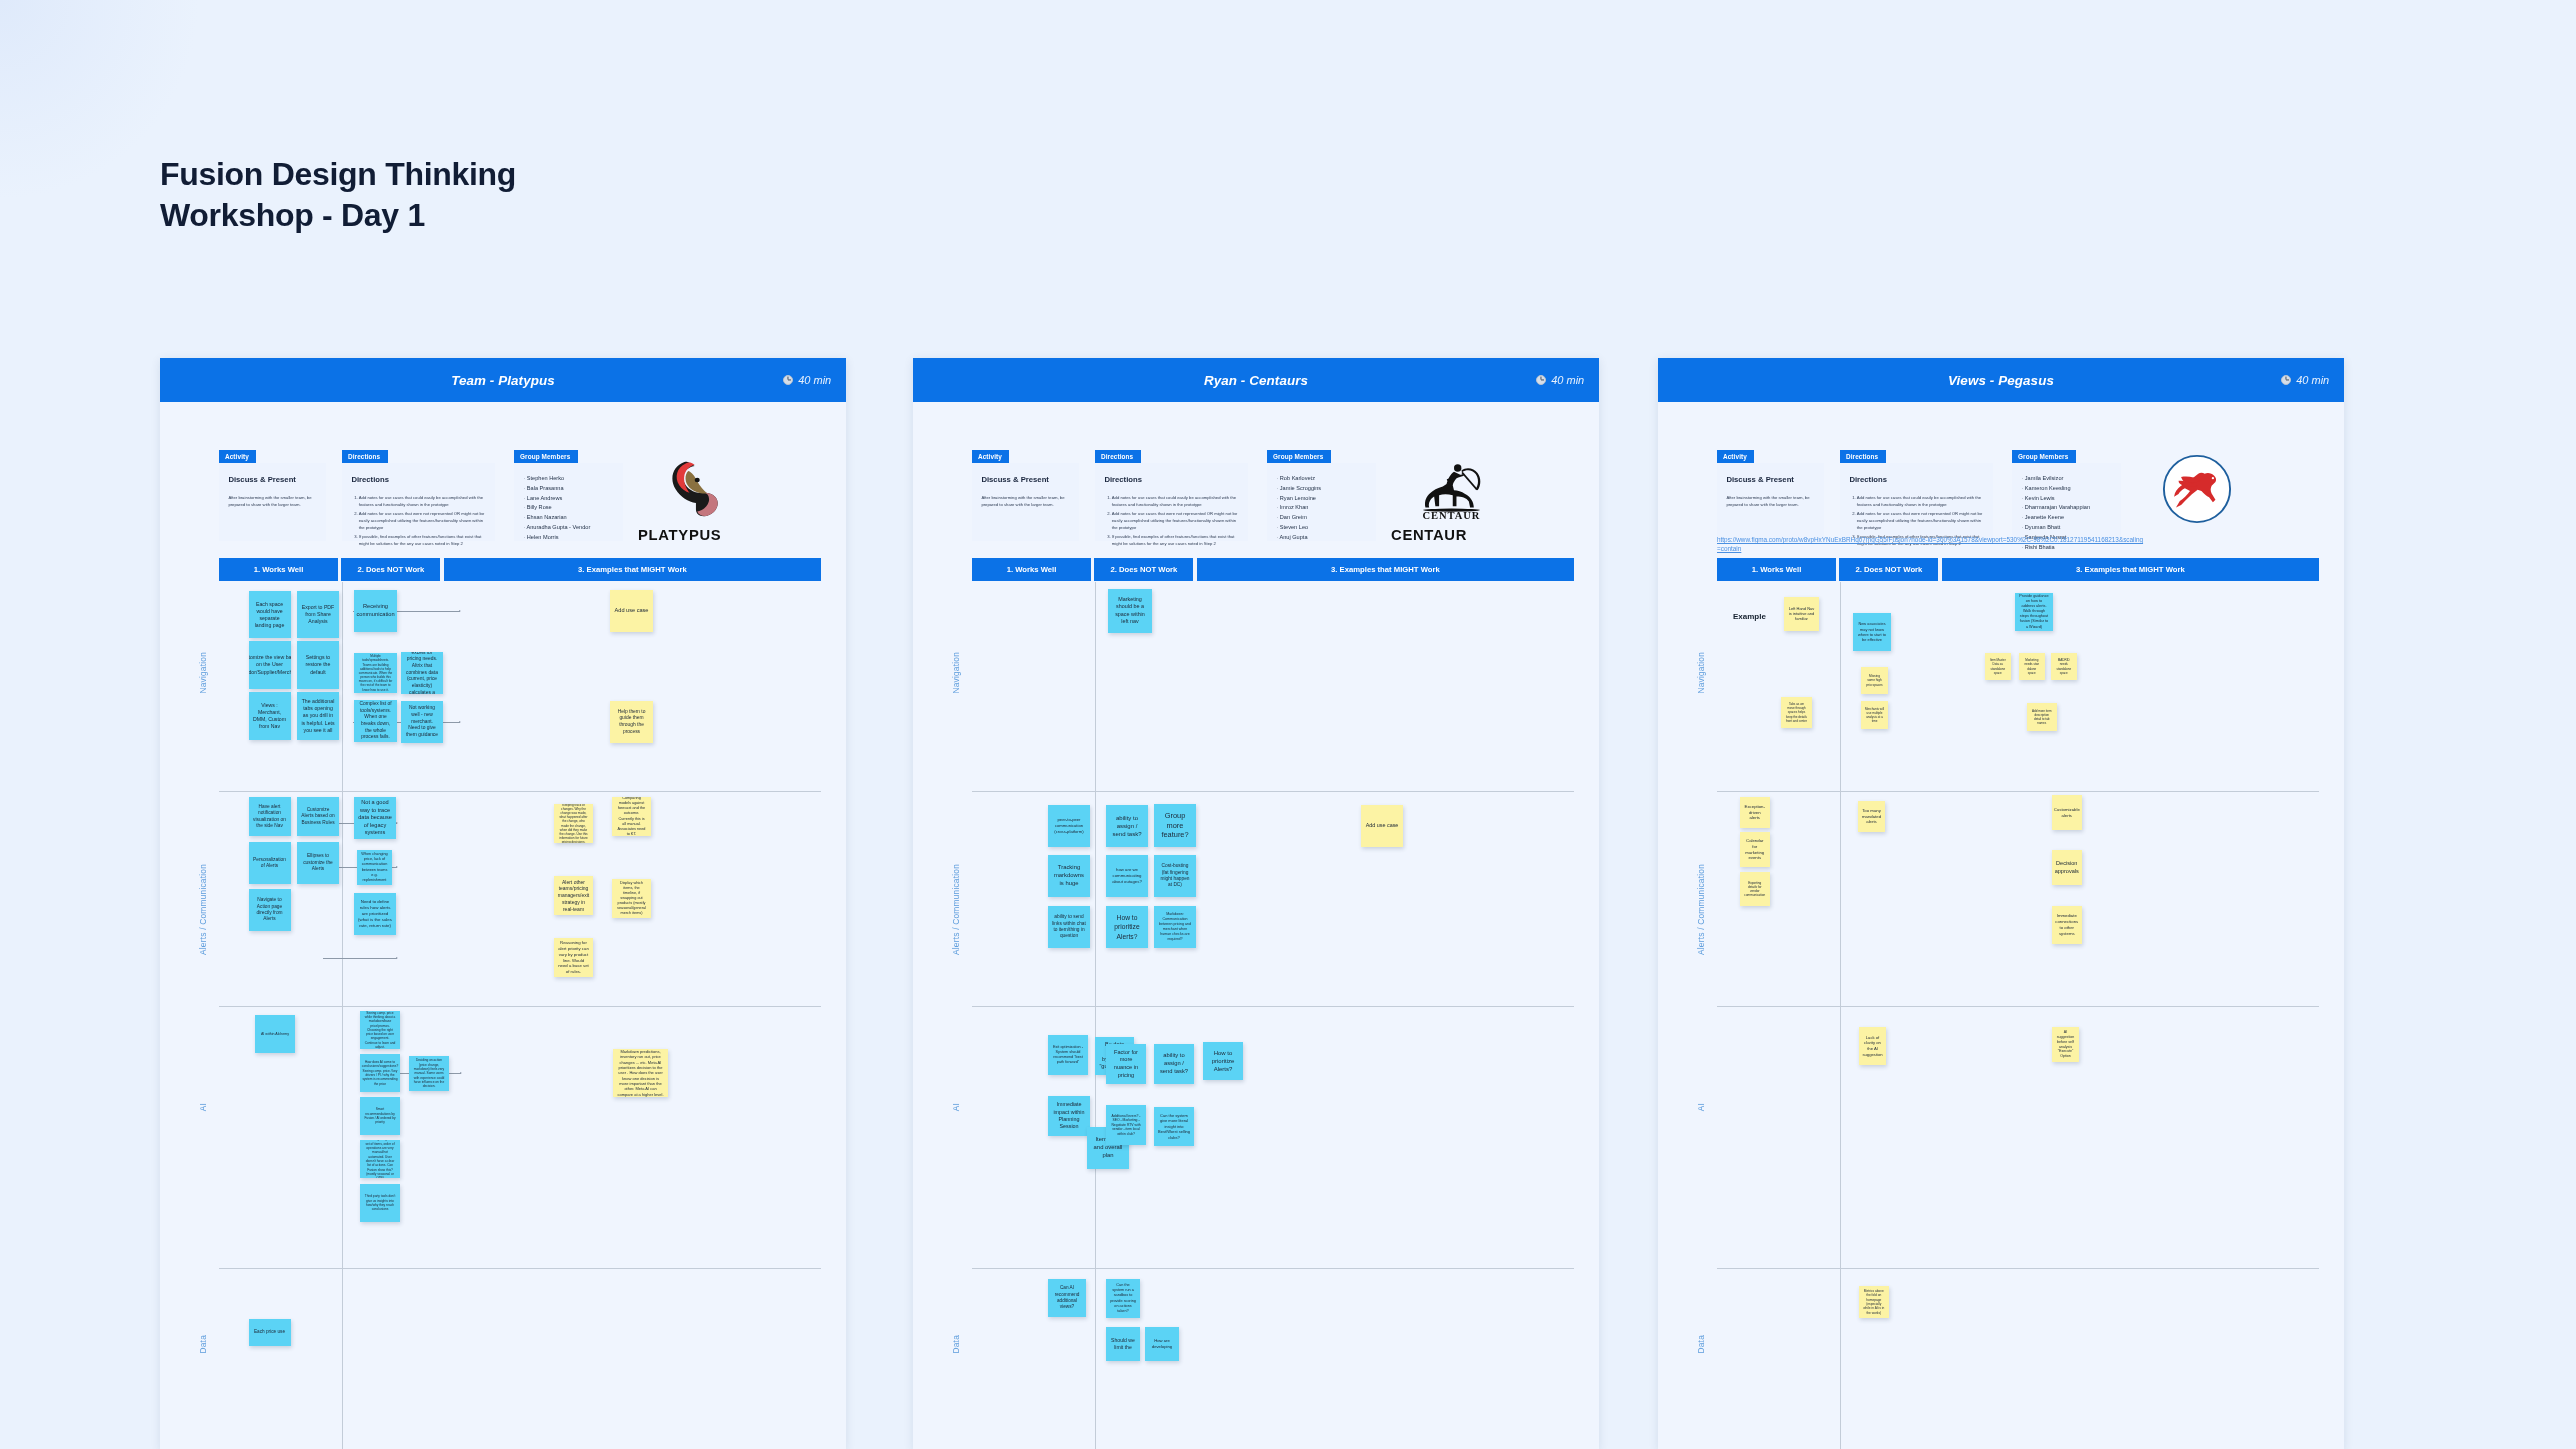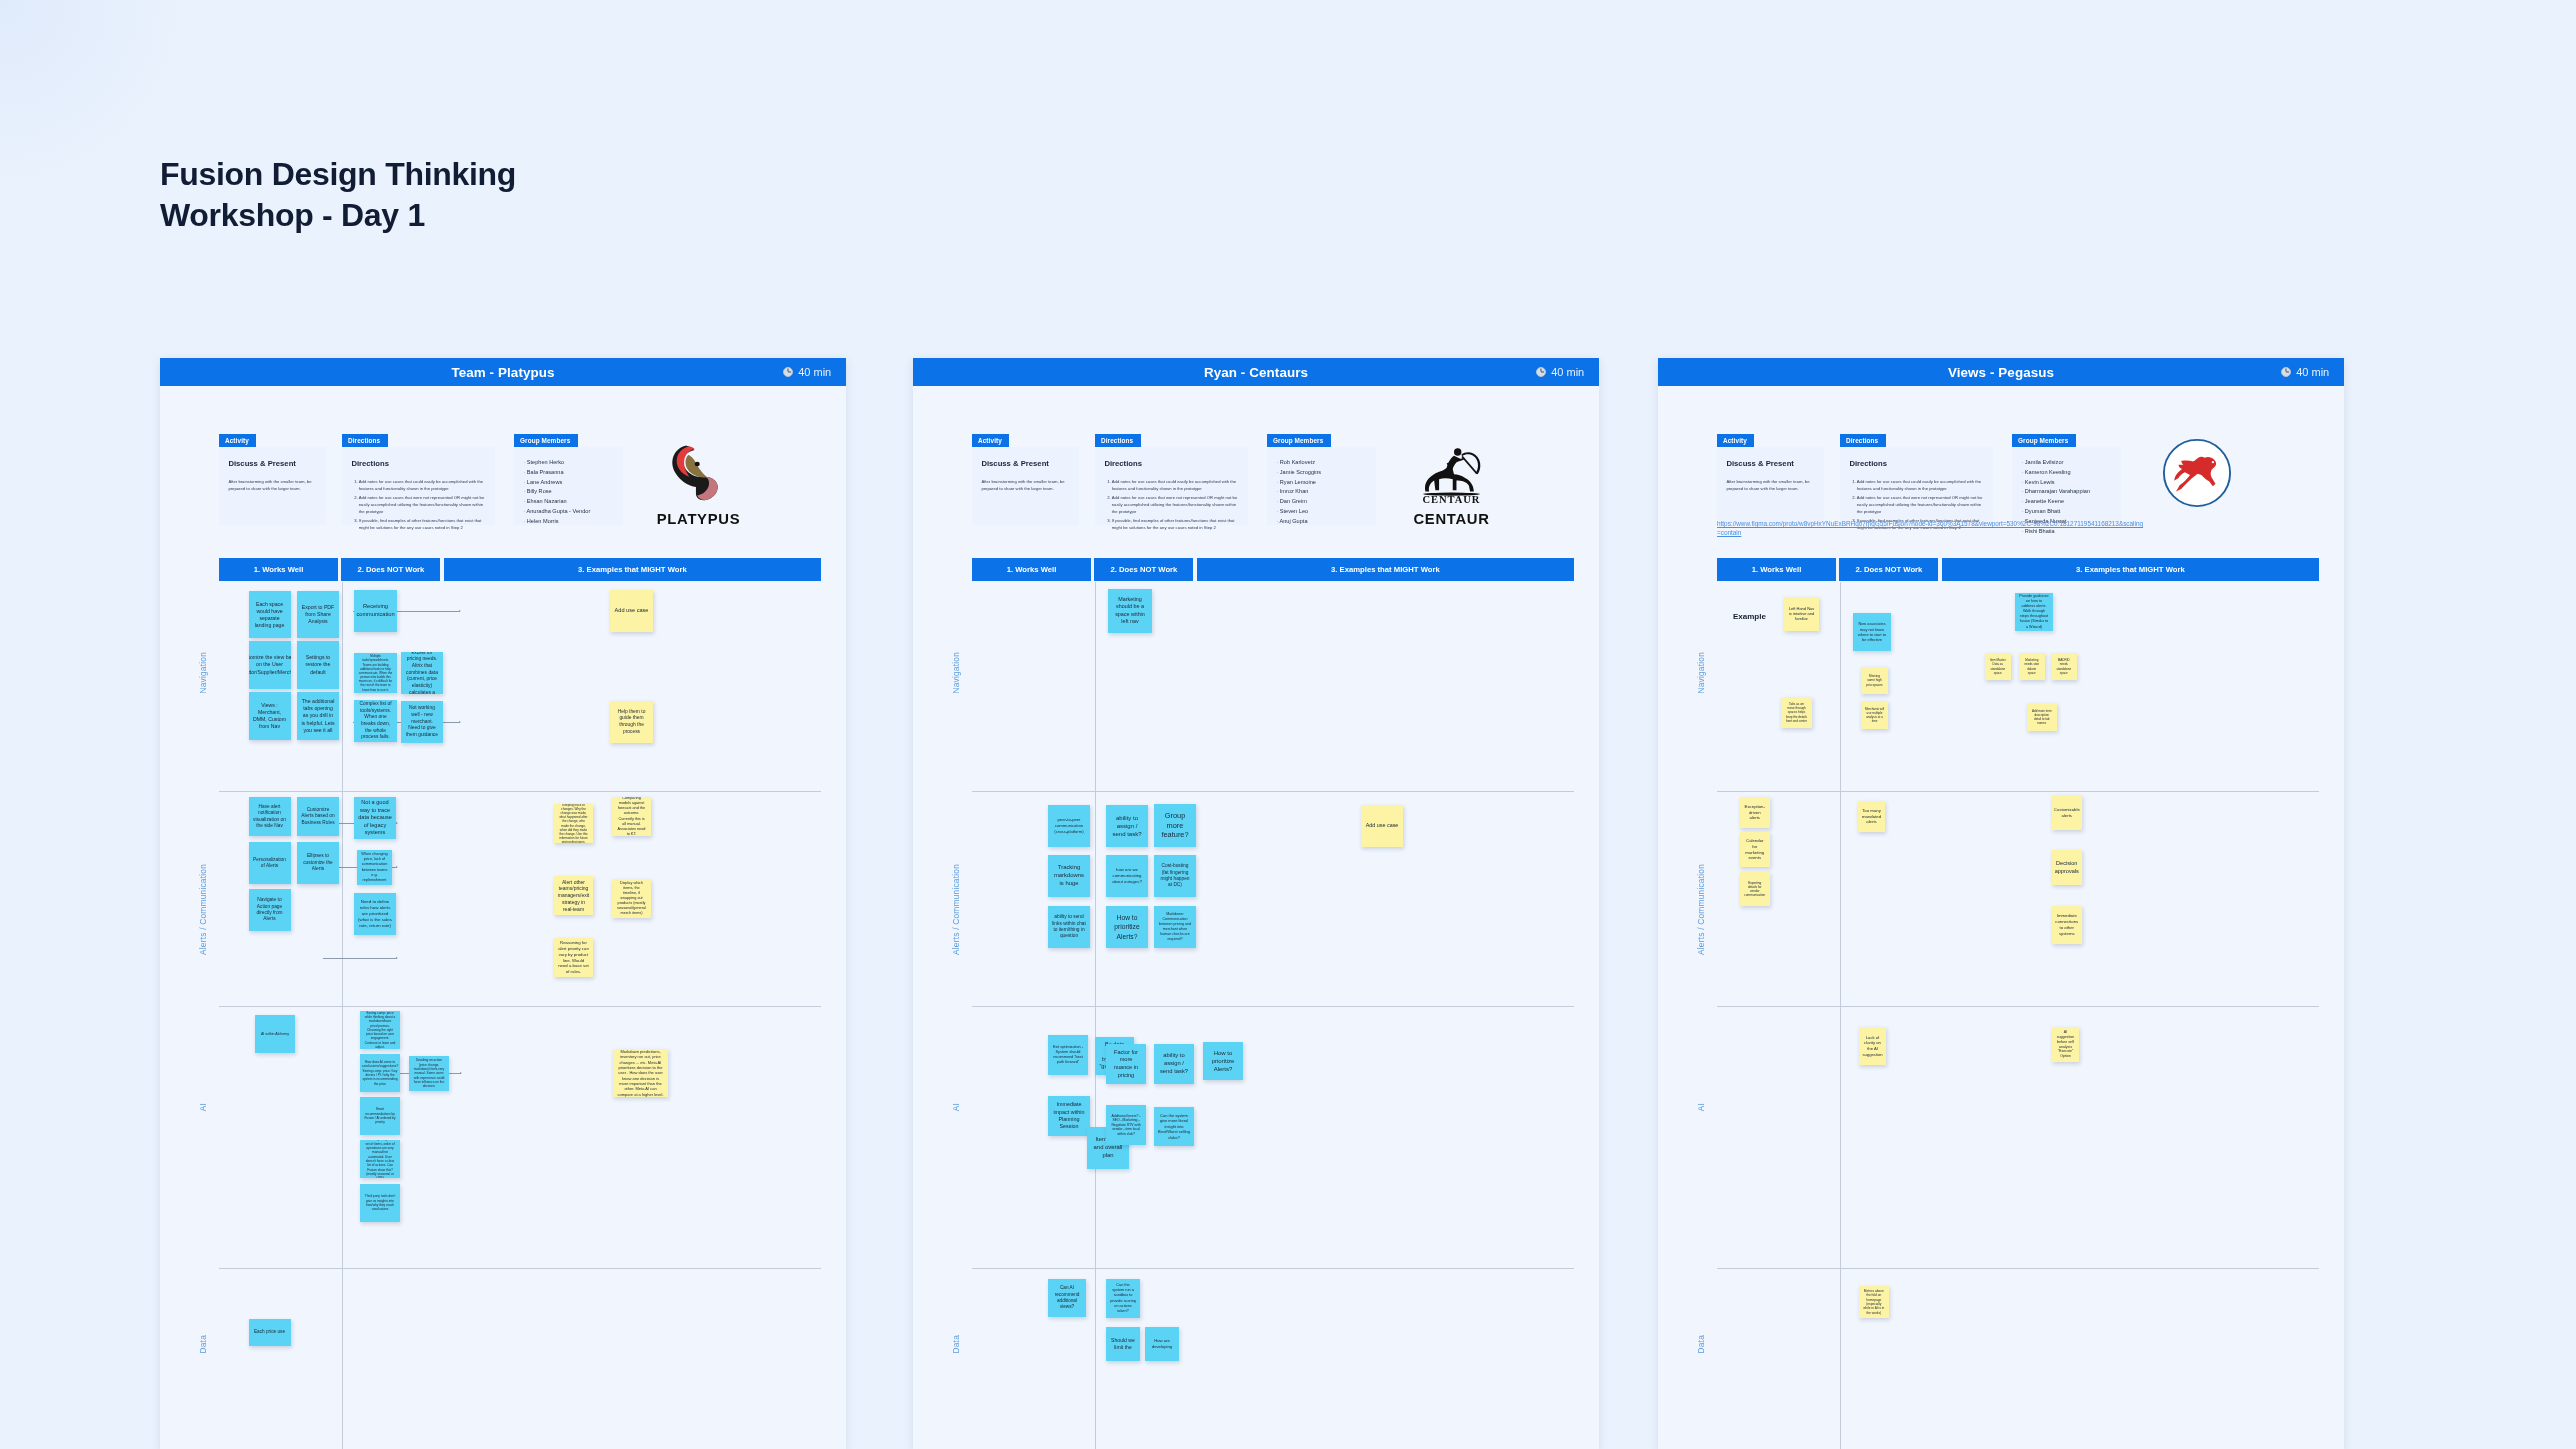--- a/index.html
+++ b/index.html
@@ -34,23 +34,24 @@
     top: 358px;
     background: #f0f5fe;
     box-shadow: 0 2px 9.4px rgba(20,45,90,0.10);
     overflow: hidden;
   }
   .board.b1 { left: 160px;  width: 686px; height: 1093px; }
   .board.b2 { left: 913px; width: 686px; height: 1093px; }
   .board.b3 { left: 1658px; width: 686px; height: 1093px; }
 
   .board-bar {
-    height: 28px; background: #0b72e7; color: #fff;
+    height: 44px; background: #0b72e7; color: #fff;
     display: flex; align-items: center; justify-content: center;
     position: relative;
+    font-style: italic;
   }
   .board-bar .title { font-size: 13.4px; font-weight: 700; letter-spacing: 0.1px; }
   .board-bar .timer {
     position: absolute; right: 14.8px; top: 50%; transform: translateY(-50%);
     display: flex; align-items: center; gap: 4.7px; font-size: 11px; color: #e8f1fd;
   }
   .clock-ico {
     width: 10.7px; height: 10.7px; border-radius: 50%;
     background: #d6dee8; border: 1px solid #b9c4d2; position: relative;
   }
@@ -131,21 +132,21 @@
     content: ""; position: absolute; right: -0.7px; top: -1.3px;
     width: 0; height: 0; border-left: 2.7px solid #8d99a8;
     border-top: 1.7px solid transparent; border-bottom: 1.7px solid transparent;
   }
 
   .example-label {
     position: absolute; font-size: 8px; font-weight: 700; color: #15202f;
   }
 
   
-  .logo-txt { text-align: center; font-weight: 800; letter-spacing: 0.7px; color: #111; }
+  .logo-txt { text-align: left; font-weight: 800; letter-spacing: 0.7px; color: #111; }
 </style>
 </head>
 <body>
 
 <div class="bg-blob"></div>
 
 <div class="page-header">
   <div class="page-title">Fusion Design Thinking Workshop - Day 1</div>
 </div>
 

